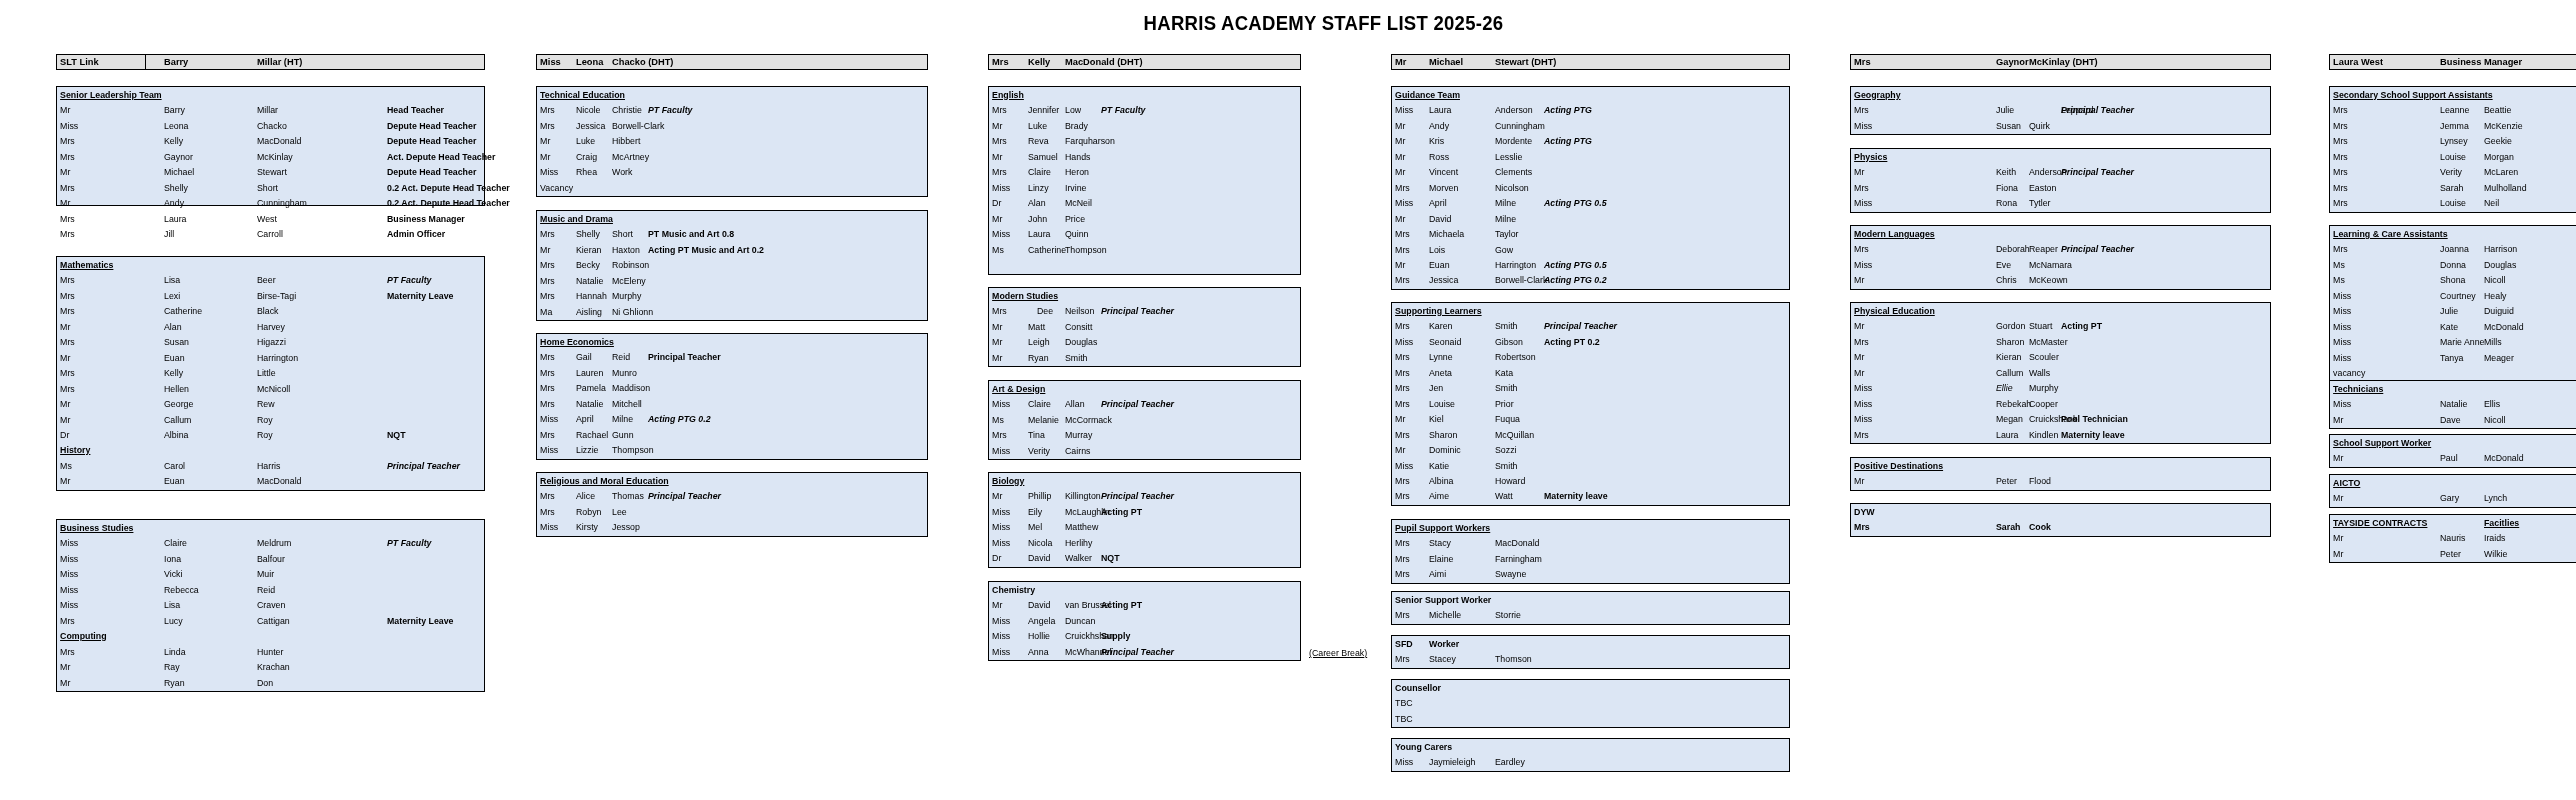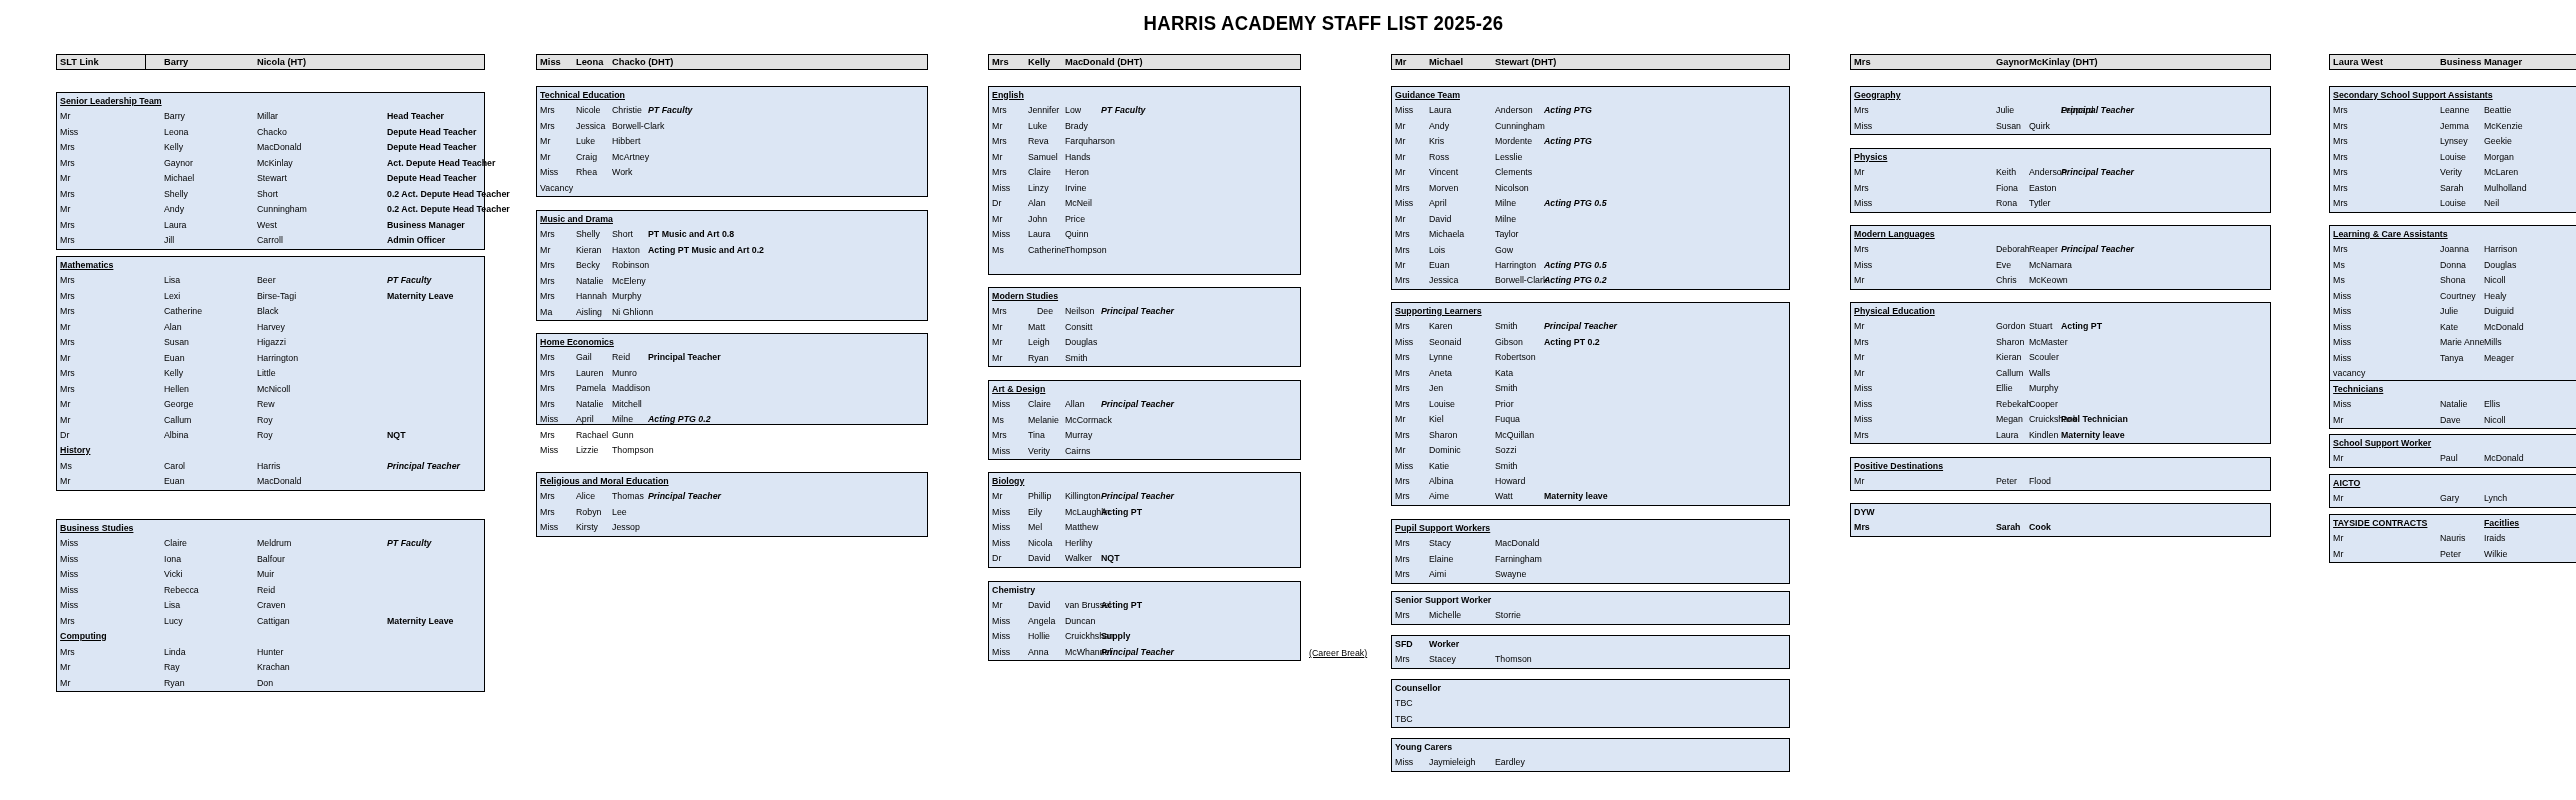--- a/index.html
+++ b/index.html
@@ -23,24 +23,24 @@
   .note { position:absolute; font-size:8.8px; white-space:nowrap; }
 </style>
 </head>
 <body>
 
 <div id="title">HARRIS ACADEMY STAFF LIST 2025-26</div>
 <div id="sheet">
     <div class="hdr" style="left: 56px; top: 54px; width: 429px;">
       <span style="left: 3.1px;">SLT Link</span>
       <span style="left: 107px;">Barry</span>
-      <span style="left: 200px;">Nicola (HT)</span>
+      <span style="left: 200px;">Millar (HT)</span>
       <div class="divider" style="left: 88px;"></div>
     </div>
-    <div class="box" style="left: 56px; top: 92px; width: 429px; height: 158px;">
+    <div class="box" style="left: 56px; top: 86px; width: 429px; height: 120px;">
       <div class="row" style="top: 0px;">
         <span class="sec-title ul" style="left: 3.1px;">Senior Leadership Team</span>
       </div>
       <div class="row" style="top: 15.5px;">
         <span style="left: 3.1px;">Mr</span>
         <span style="left: 107px;">Barry</span>
         <span style="left: 200px;">Millar</span>
         <span class="role-b" style="left: 330px;">Head Teacher</span>
       </div>
       <div class="row" style="top: 31px;">
@@ -293,21 +293,21 @@
         <span style="left: 3.1px;">Mrs</span>
         <span style="left: 39px;">Hannah</span>
         <span style="left: 75px;">Murphy</span>
       </div>
       <div class="row" style="top: 93px;">
         <span style="left: 3.1px;">Ma</span>
         <span style="left: 39px;">Aisling</span>
         <span style="left: 75px;">Ni Ghlionn</span>
       </div>
     </div>
-    <div class="box" style="left: 536px; top: 333px; width: 392px; height: 92px;">
+    <div class="box" style="left: 536px; top: 333px; width: 392px; height: 127px;">
       <div class="row" style="top: 0px;">
         <span class="sec-title ul" style="left: 3.1px;">Home Economics</span>
       </div>
       <div class="row" style="top: 15.5px;">
         <span style="left: 3.1px;">Mrs</span>
         <span style="left: 39px;">Gail</span>
         <span style="left: 75px;">Reid</span>
         <span class="role-b" style="left: 111px;">Principal Teacher</span>
       </div>
       <div class="row" style="top: 31px;">
@@ -826,21 +826,21 @@
         <span style="left: 145px;">Kieran</span>
         <span style="left: 178px;">Scouler</span>
       </div>
       <div class="row" style="top: 62px;">
         <span style="left: 3.1px;">Mr</span>
         <span style="left: 145px;">Callum</span>
         <span style="left: 178px;">Walls</span>
       </div>
       <div class="row" style="top: 77px;">
         <span style="left: 3.1px;">Miss</span>
-        <span style="left: 145px;">Ellie</span>
+        <span style="left: 145px; font-style: italic;">Ellie</span>
         <span style="left: 178px;">Murphy</span>
       </div>
       <div class="row" style="top: 93px;">
         <span style="left: 3.1px;">Miss</span>
         <span style="left: 145px;">Rebekah</span>
         <span style="left: 178px;">Cooper</span>
       </div>
       <div class="row" style="top: 108px;">
         <span style="left: 3.1px;">Miss</span>
         <span style="left: 145px;">Megan</span>

